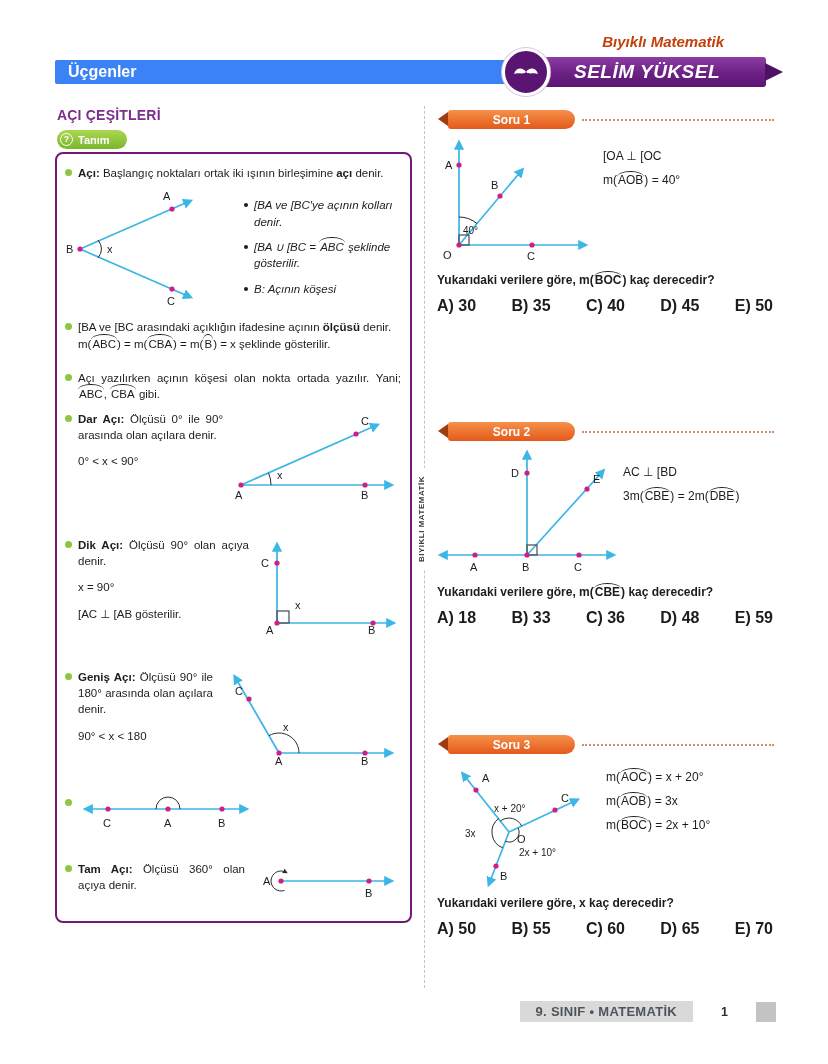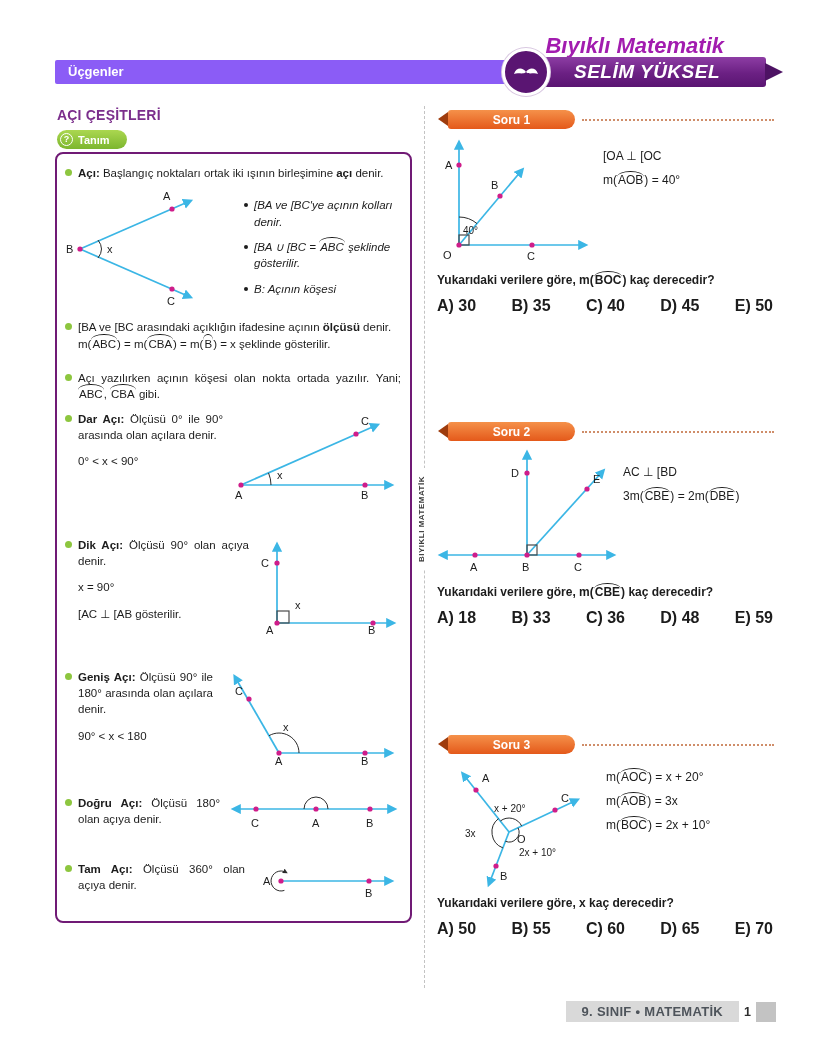--- a/index.html
+++ b/index.html
@@ -10,22 +10,22 @@
     font-family: "Liberation Sans", sans-serif;
   }
   .bold { font-weight: 700; }
   .hat { position: relative; display: inline-block; padding: 0 1px; }
   .hat::before {
     content: ""; position: absolute; left: 0; right: 0; top: -2px; height: 5px;
     border-top: 1.2px solid #1c1c1c; border-radius: 50% / 100% 100% 0 0;
   }
 
   
-  .brand-title { position: absolute; top: 33px; right: 104px; font-size: 22px; font-weight: 700; font-style: italic; color: #a21caf; }
-  .topic-bar { position: absolute; top: 60px; left: 55px; width: 472px; height: 24px; background: #8b5cf6; color: #fff; font-size: 13px; font-weight: 700; line-height: 24px; padding-left: 13px; border-radius: 2px; }
+  .brand-title { position: absolute; top: 33px; right: 104px; font-size: 15px; font-weight: 700; font-style: italic; color: #c2410c; }
+  .topic-bar { position: absolute; top: 60px; left: 55px; width: 472px; height: 24px; background: #3b82f6; color: #fff; font-size: 16px; font-weight: 700; line-height: 24px; padding-left: 13px; border-radius: 2px; }
   .author-ribbon { position: absolute; top: 57px; left: 528px; width: 238px; height: 30px; background: linear-gradient(180deg,#8d3da4 0%,#6b2083 55%,#5a1572 100%); color:#fff; display:flex; align-items:center; justify-content:center; font-size:19px; font-weight:700; font-style:italic; letter-spacing:.5px; border-radius:3px; }
   .ribbon-tail { position:absolute; top:63px; left:765px; width:0; height:0; border-top:9px solid transparent; border-bottom:9px solid transparent; border-left:18px solid #4d1263; }
   .logo-circle { position:absolute; top:48px; left:502px; width:48px; height:48px; border-radius:50%; background:#5a1572; border:3px solid #fff; box-shadow:0 0 0 1px #d9c8e1; z-index:3; display:flex; align-items:center; justify-content:center; }
 
   
   .section-title { position:absolute; top:107px; left:57px; font-size:14px; font-weight:700; color:#7b2e8c; letter-spacing:.2px; }
   .tanim-badge { position:absolute; top:130px; left:57px; height:19px; display:inline-flex; align-items:center; gap:5px; padding:0 17px 0 3px; background:linear-gradient(180deg,#abd750,#7cb62e); border-radius:10px; color:#fff; font-size:11px; font-weight:700; }
   .q-circle { width:13px; height:13px; border:1.5px solid #fff; border-radius:50%; font-size:9px; line-height:11px; text-align:center; font-weight:700; }
   .green-box { position:absolute; top:152px; left:55px; width:357px; height:771px; border:2px solid #701a75; border-radius:8px; padding:11px 9px 6px 7px; font-size:11.5px; line-height:1.42; overflow:hidden; }
   .bullet { display:flex; margin-bottom:8px; }
@@ -70,21 +70,21 @@
   .qbody { display:flex; align-items:flex-start; }
   .givens { flex:1; font-size:12px; }
   .g1 { padding:14px 0 0 6px; }
   .g2 { padding:18px 0 0 6px; }
   .g3 { padding:10px 0 0 4px; }
   .given-line { margin-bottom:10px; }
   .qtext { font-size:12px; font-weight:700; margin:6px 0 10px; }
   .options { display:flex; justify-content:space-between; font-size:16px; padding-right:1px;font-weight:bold; }
 
   
-  .footer { position:absolute; right:52px; bottom:42px; display:flex; align-items:center; gap:5px;border-radius:7px; }
+  .footer { position:absolute; right:52px; bottom:42px; display:flex; align-items:center; gap:28px;border-radius:7px; }
   .footer-bar { background:#d9d9d9; color:#4e545b; font-size:13px; font-weight:700; padding:3px 16px; letter-spacing:.3px; }
   .page-number { font-size:12.5px; font-weight:700; color:#2e2e2e; }
   .footer-square { width:20px; height:20px; background:#c3c3c3; }
 </style>
 </head>
 <body>
 
 <svg width="0" height="0" style="position:absolute" aria-hidden="true">
   <defs>
     <marker id="arw" markerWidth="8" markerHeight="8" refX="4" refY="3" orient="auto-start-reverse" markerUnits="strokeWidth">
@@ -220,23 +220,20 @@
       <circle class="pt" cx="30" cy="30" r="2.6"></circle>
       <text x="64" y="62">x</text>
       <text x="56" y="96">A</text>
       <text x="142" y="96">B</text>
       <text x="16" y="26">C</text>
     </svg>
   </div>
 
   <div class="bullet type-row mid">
     <span class="bdot"></span>
-    <div class="type-text">
-      <p><span class="bold">Doğru Açı: </span><span>Ölçüsü 180° olan açıya denir.</span></p>
-    </div>
     <svg class="dfig type-fig" width="175" height="38" viewBox="0 0 175 38">
       <line class="ray" x1="8" y1="14" x2="168" y2="14" marker-start="url(#arw)" marker-end="url(#arw)"></line>
       <path class="arc" d="M78,14 A12,12 0 0 1 102,14"></path>
       <circle class="pt" cx="30" cy="14" r="2.6"></circle>
       <circle class="pt" cx="90" cy="14" r="2.6"></circle>
       <circle class="pt" cx="144" cy="14" r="2.6"></circle>
       <text x="25" y="32">C</text>
       <text x="86" y="32">A</text>
       <text x="140" y="32">B</text>
     </svg>

